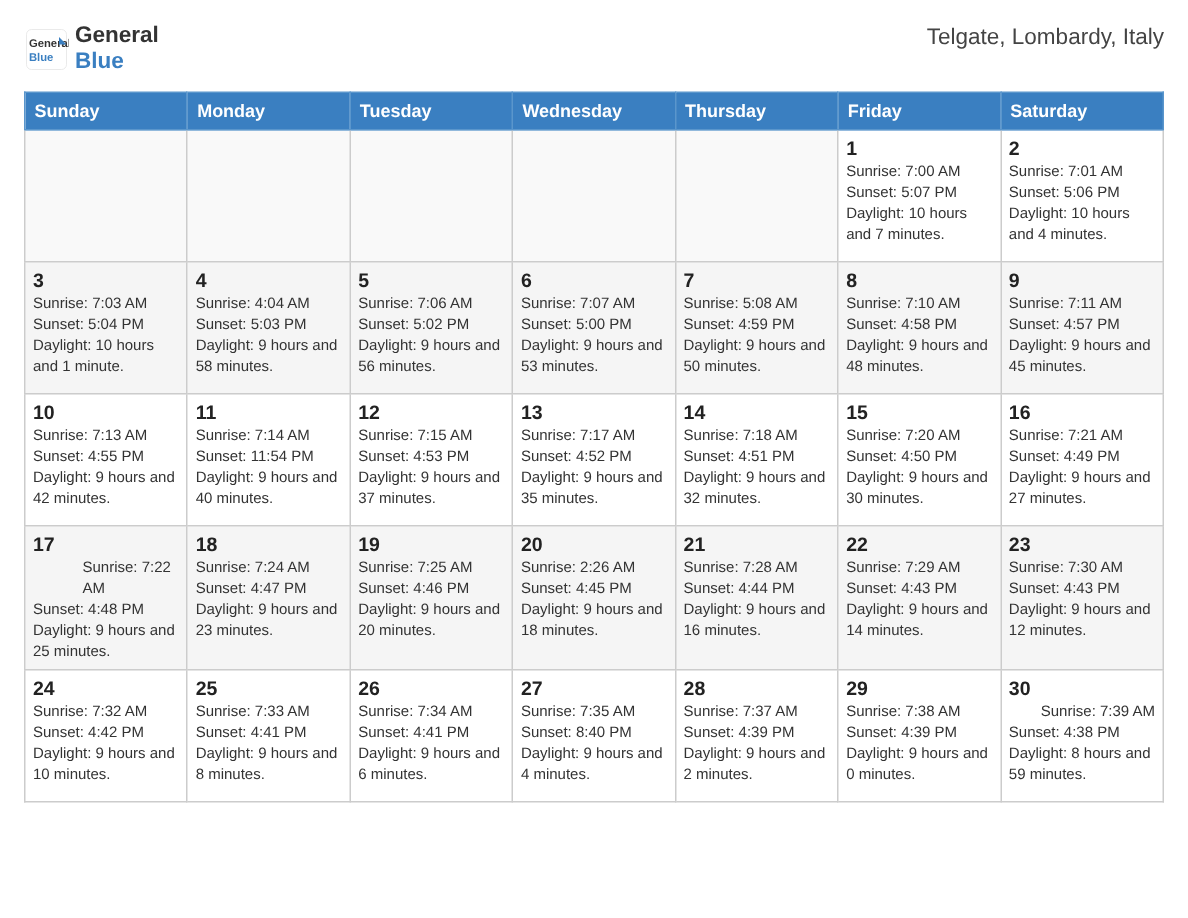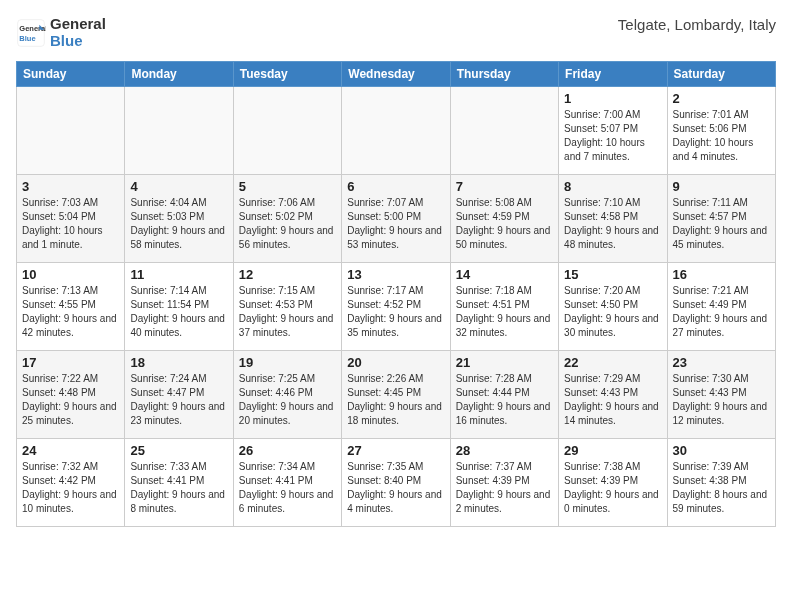--- a/index.html
+++ b/index.html
@@ -226,21 +226,21 @@
         <td>
           <span class="day-num">16</span>
           <div style="line-height: 1.4;">Sunrise: 7:21 AM</div>
           <div style="line-height: 1.4;">Sunset: 4:49 PM</div>
           <div style="line-height: 1.4;">Daylight: 9 hours and 27 minutes.</div>
         </td>
       </tr>
       <tr>
         <td>
           <span class="day-num">17</span>
-          <div style="line-height: 1.4;">Sunrise: 7:22 AM</div>
+          <div style="line-height: 1.4; margin-left: 33px;">Sunrise: 7:22 AM</div>
           <div style="line-height: 1.4;">Sunset: 4:48 PM</div>
           <div style="line-height: 1.4;">Daylight: 9 hours and 25 minutes.</div>
         </td>
         <td>
           <span class="day-num">18</span>
           <div style="line-height: 1.4;">Sunrise: 7:24 AM</div>
           <div style="line-height: 1.4;">Sunset: 4:47 PM</div>
           <div style="line-height: 1.4;">Daylight: 9 hours and 23 minutes.</div>
         </td>
         <td>
@@ -306,19 +306,19 @@
           <div style="line-height: 1.4;">Daylight: 9 hours and 2 minutes.</div>
         </td>
         <td>
           <span class="day-num">29</span>
           <div style="line-height: 1.4;">Sunrise: 7:38 AM</div>
           <div style="line-height: 1.4;">Sunset: 4:39 PM</div>
           <div style="line-height: 1.4;">Daylight: 9 hours and 0 minutes.</div>
         </td>
         <td>
           <span class="day-num">30</span>
-          <div style="line-height: 1.4;">Sunrise: 7:39 AM</div>
+          <div style="line-height: 1.4; text-align: right;">Sunrise: 7:39 AM</div>
           <div style="line-height: 1.4;">Sunset: 4:38 PM</div>
           <div style="line-height: 1.4;">Daylight: 8 hours and 59 minutes.</div>
         </td>
       </tr>
     </tbody>
 </table>
 
 </body></html>

